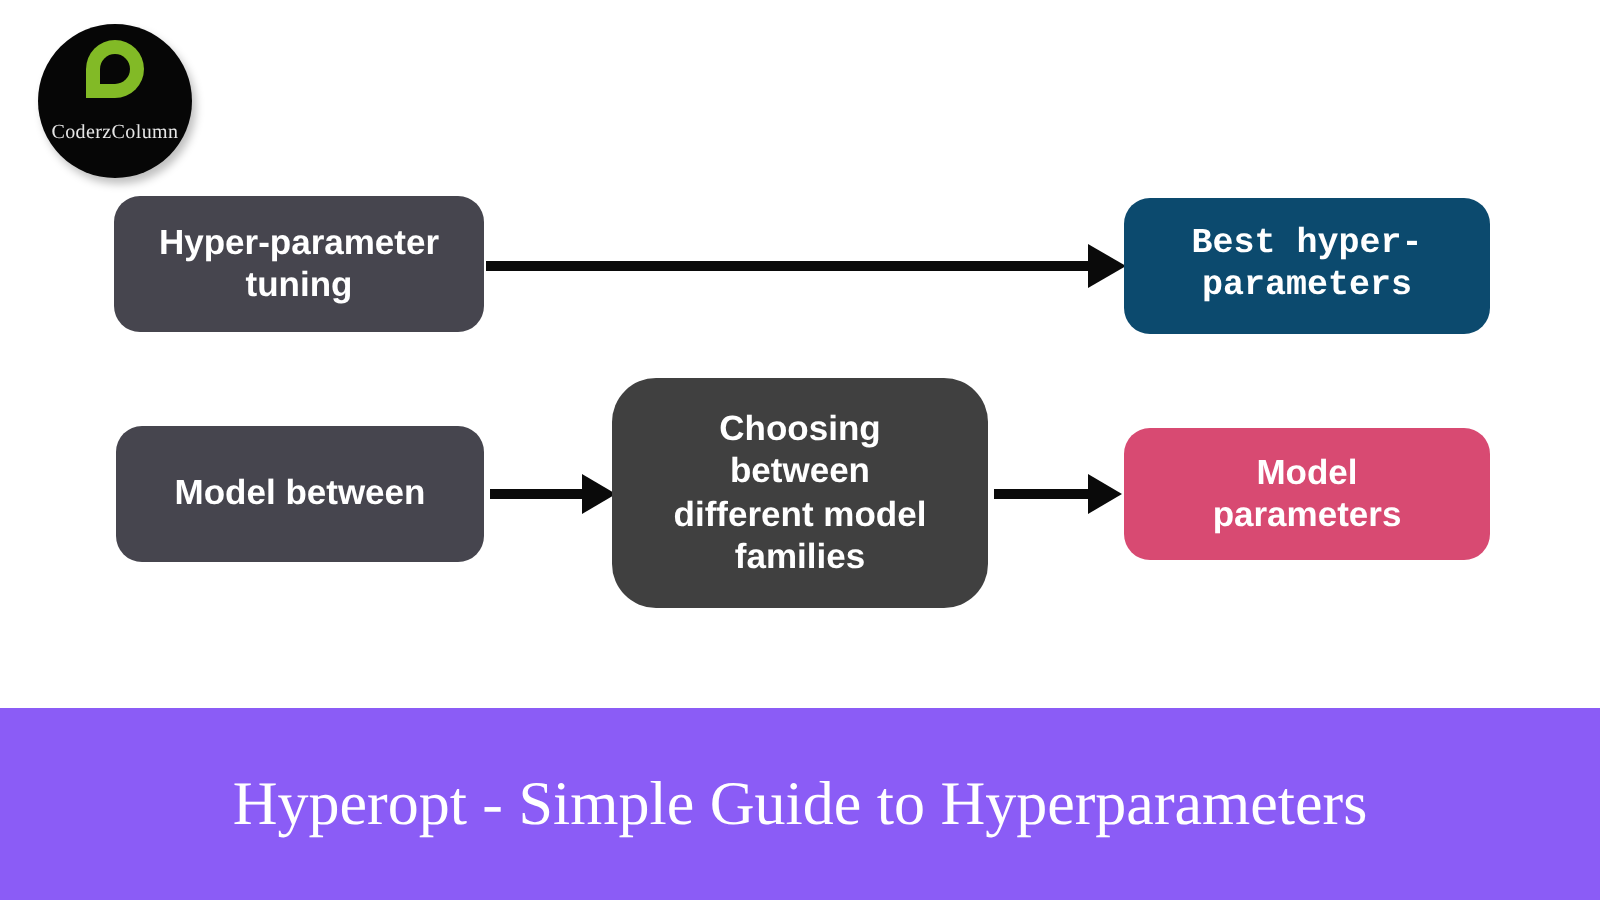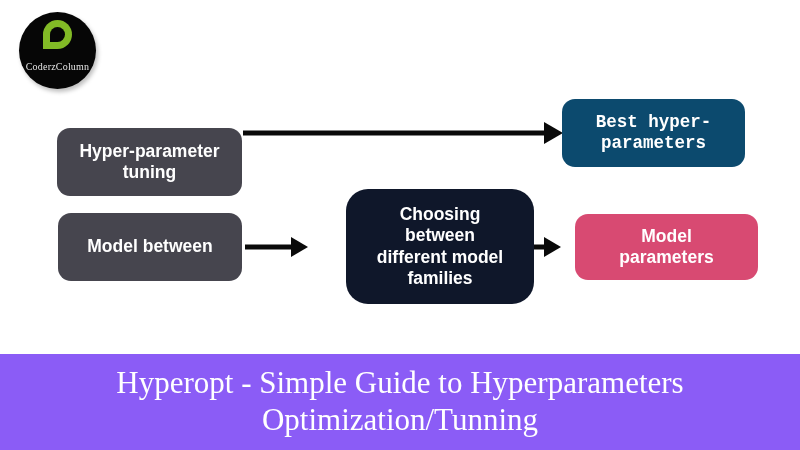--- a/index.html
+++ b/index.html
@@ -77,35 +77,34 @@
       <g>
         <line class="arrow-line" x1="245" y1="247" x2="291" y2="247"></line>
         <polygon class="arrow-head" points="291,237 308,247 291,257"></polygon>
       </g>
       <g>
         <line class="arrow-line" x1="497" y1="247" x2="544" y2="247"></line>
         <polygon class="arrow-head" points="544,237 561,247 544,257"></polygon>
       </g>
     </svg>
 
-    <div class="node n-hpt" style="background: rgb(70, 69, 78); margin-top: 30px;">Hyper-parameter
+    <div class="node n-hpt" style="background: rgb(70, 69, 78);">Hyper-parameter
 tuning</div>
 
     <div class="node n-bhp" style="background: #0c4a6e; font-family: Liberation Mono, monospace;">Best hyper-
 parameters</div>
 
     <div class="node n-mt" style="background: rgb(70, 69, 78);">Model between</div>
 
-    <div class="node n-cf" style="background: #0f172a; margin-left: 40px;">Choosing
+    <div class="node n-cf" style="background: #404040;">Choosing
 between
 different model
 families</div>
 
-    <div class="node n-mp" style="background: rgb(216, 74, 114); margin-left: 13px;">Model
+    <div class="node n-mp" style="background: rgb(216, 74, 114);">Model
 parameters</div>
   </div>
 
   <div class="footer">
     <div>Hyperopt - Simple Guide to Hyperparameters</div>
-    <div>Optimization/Tunning</div>
   </div>
 
 </div>
 
 </body></html>

